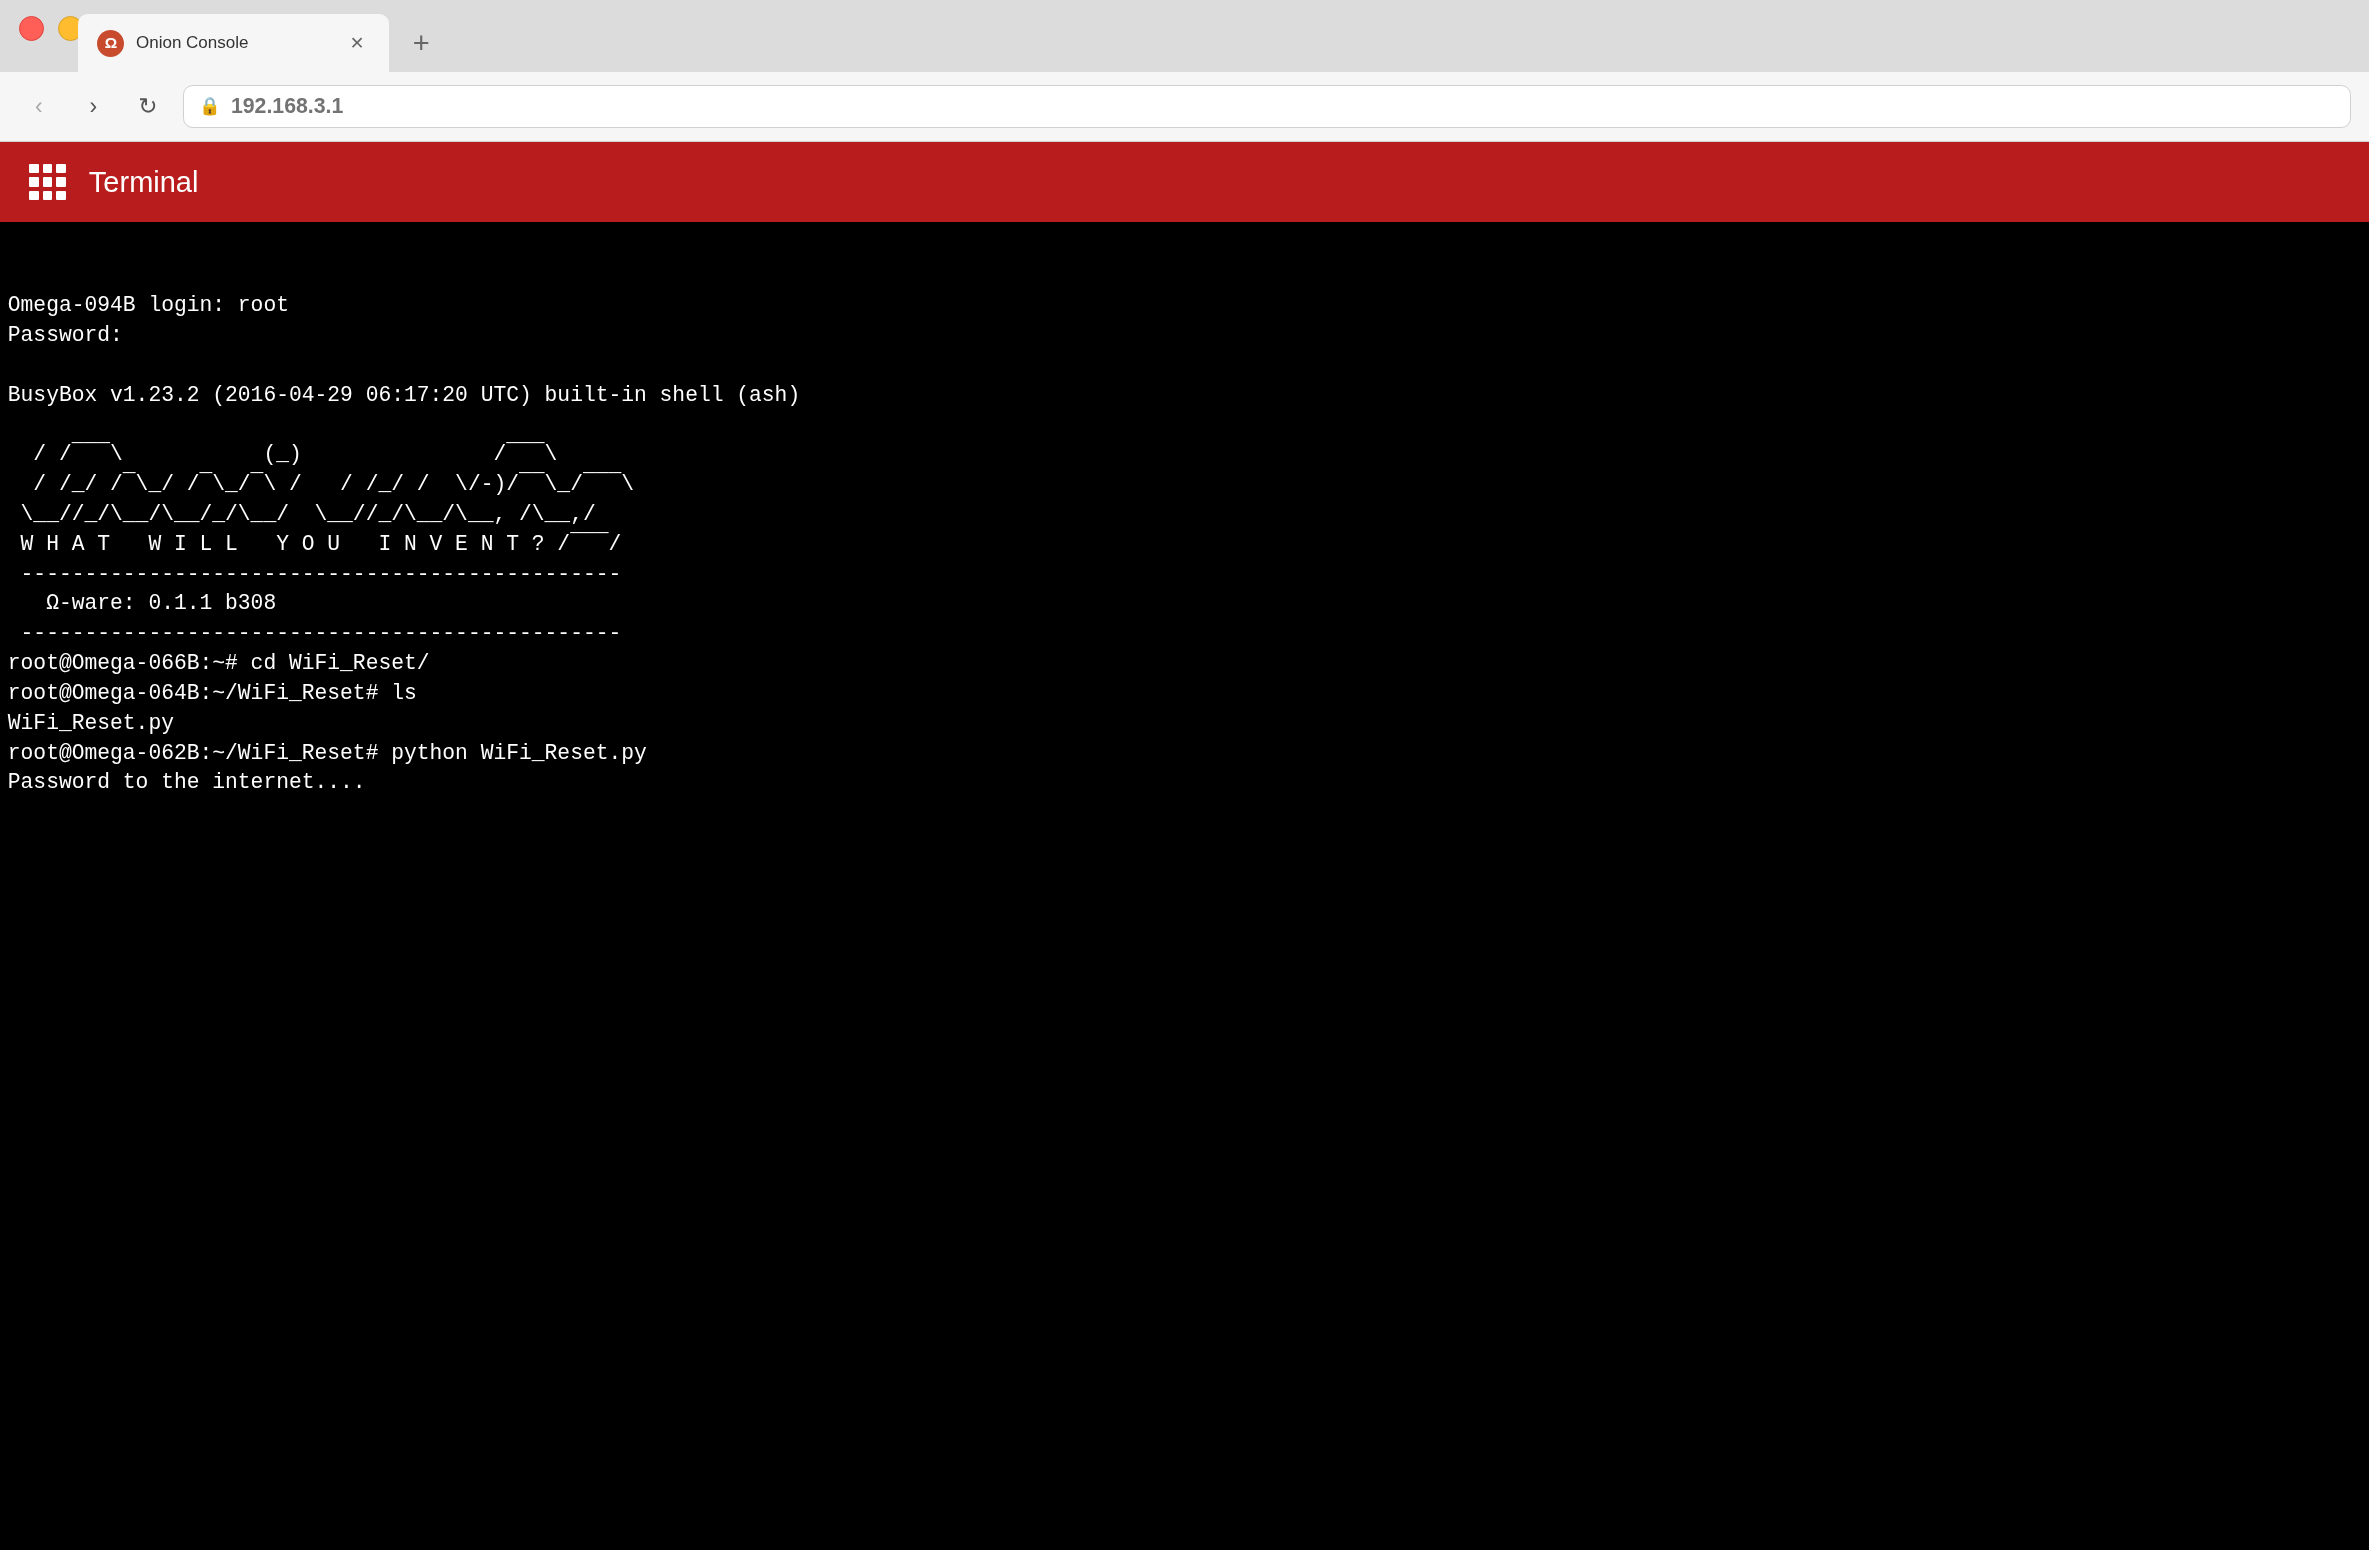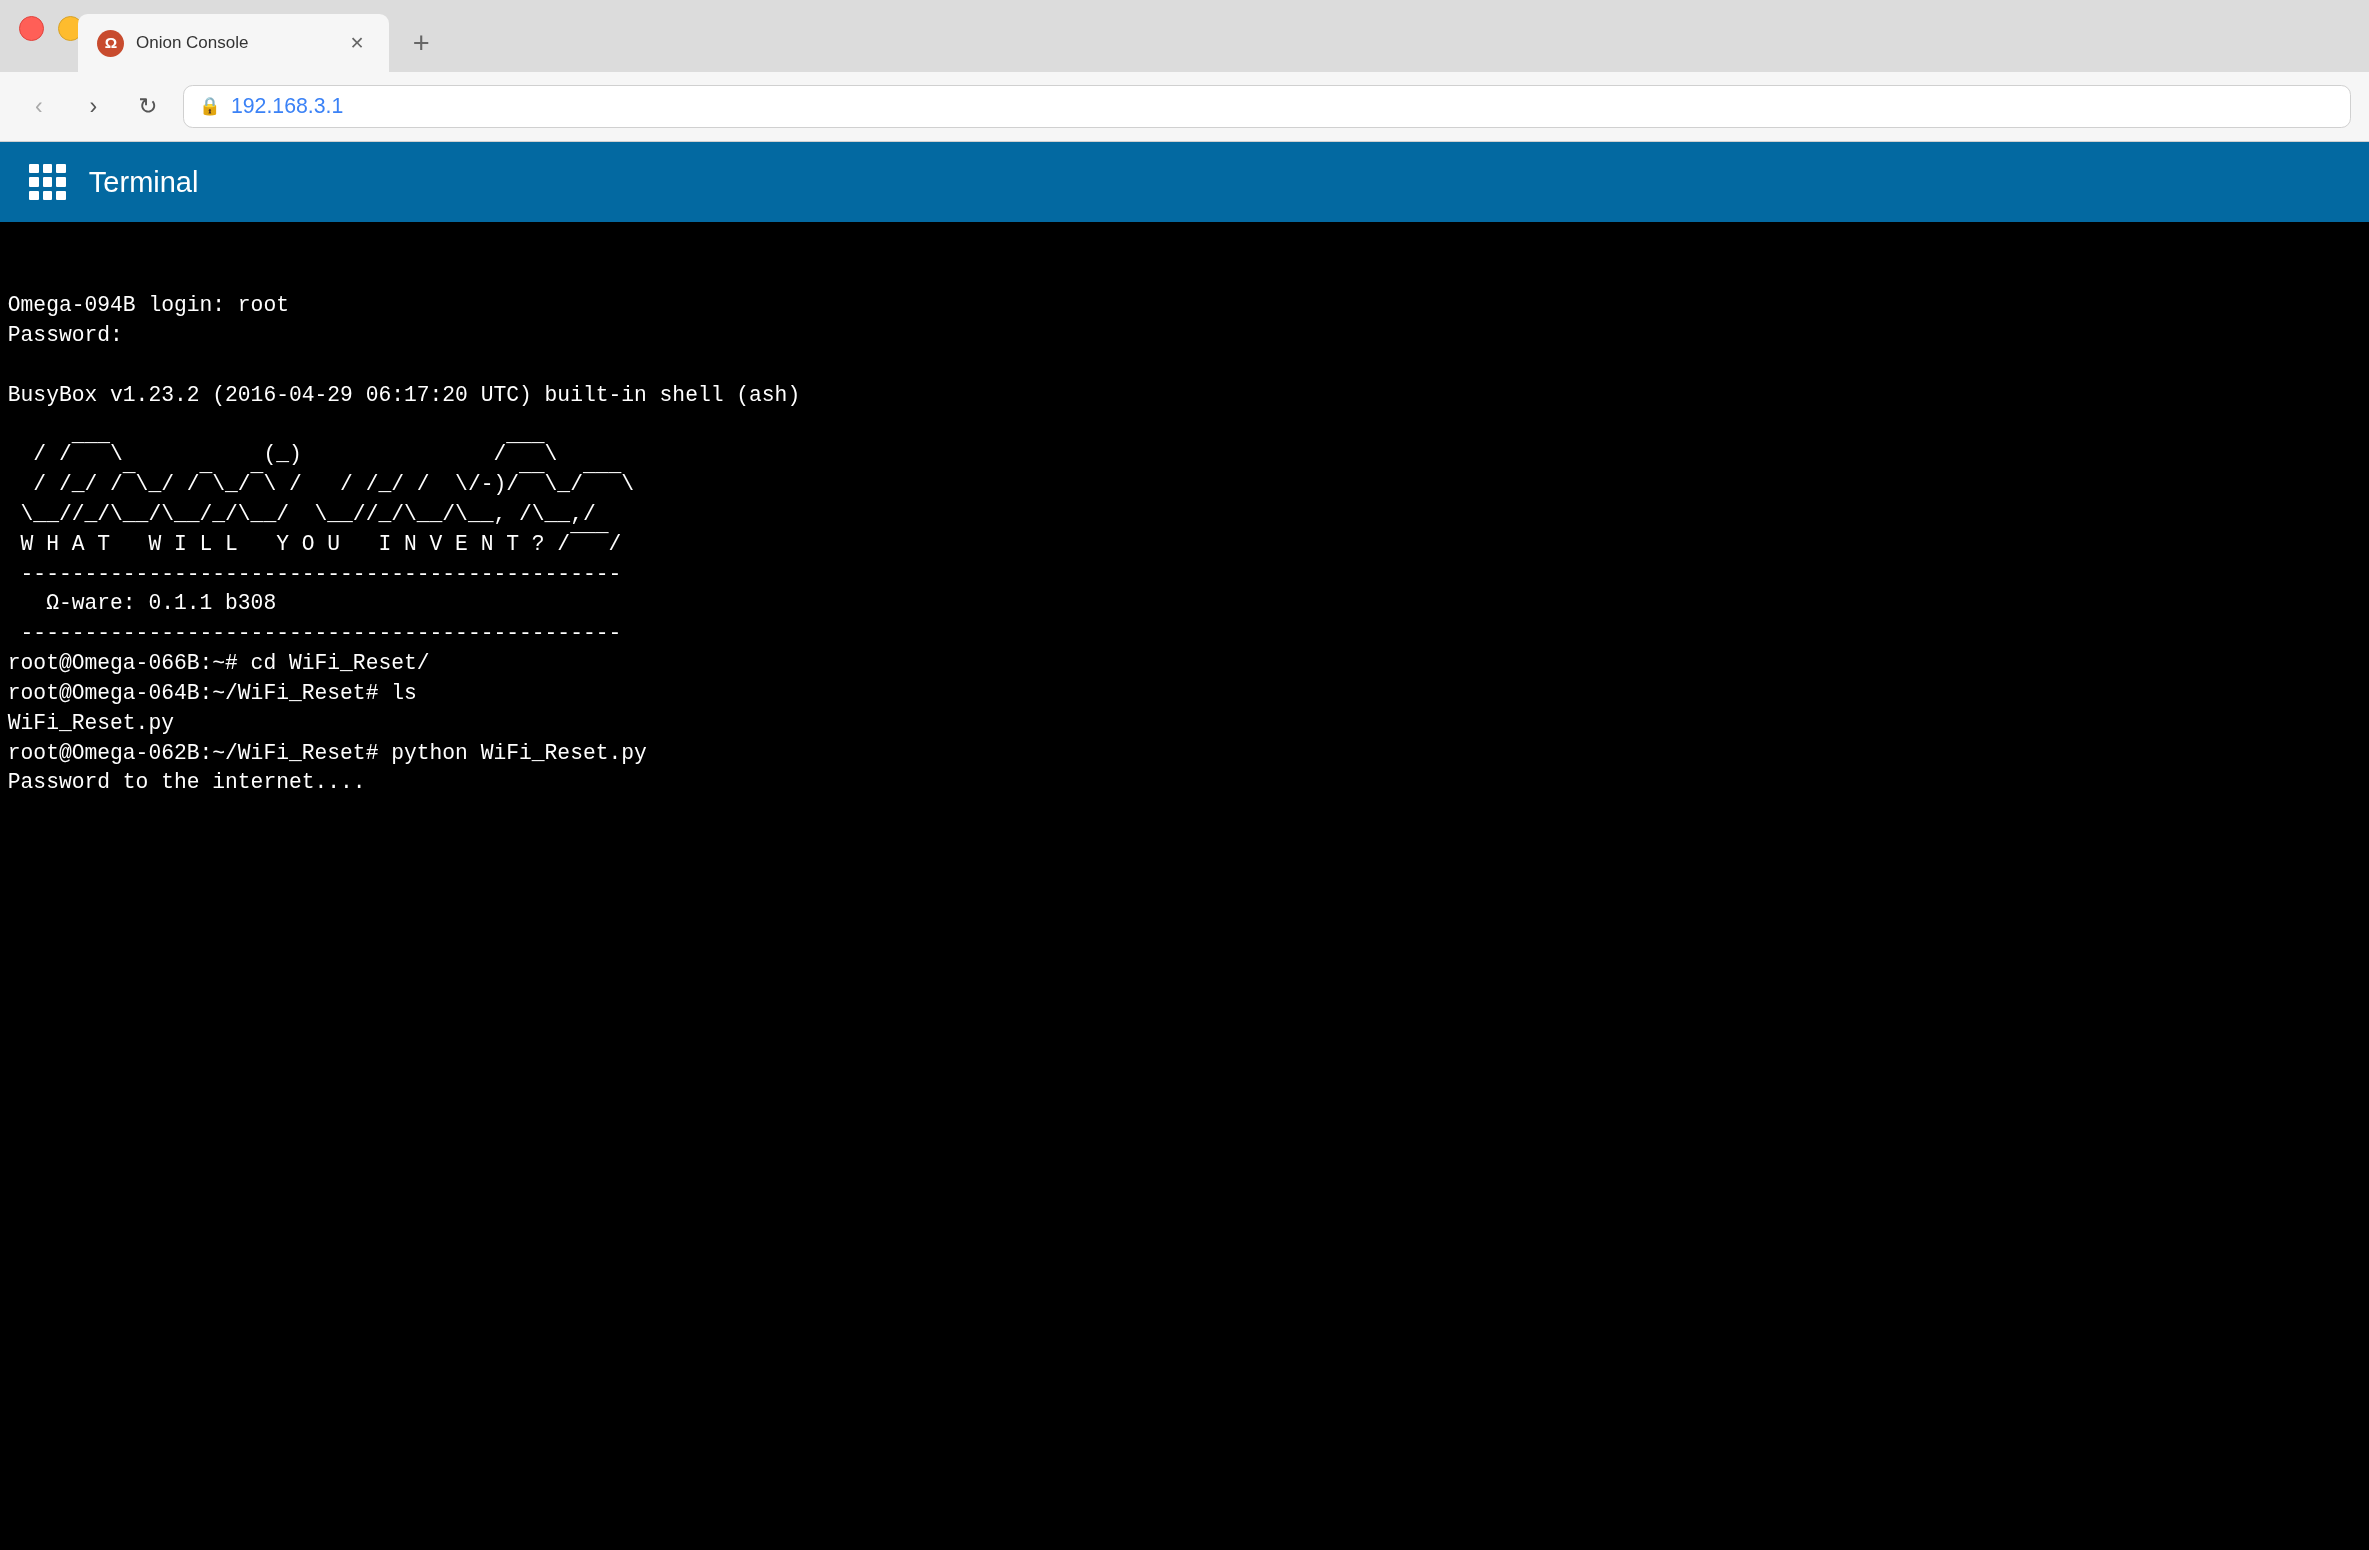--- a/index.html
+++ b/index.html
@@ -149,27 +149,28 @@
       gap: 9.7px;
     }
 
     .address-lock-icon {
       color: #888;
       font-size: 17.5px;
     }
 
     .address-text {
       font-size: 21.3px;
-      color: #3b82f6;
+      color: #737373;
+      font-weight: bold;
     }
 
     
     .app-header {
       height: 80px;
-      background: #0369a1;
+      background: #b91c1c;
       display: flex;
       align-items: center;
       padding: 0 29px;
       gap: 23px;
       flex-shrink: 0;
     }
 
     .app-grid-icon {
       display: grid;
       grid-template-columns: repeat(3, 9.7px);

